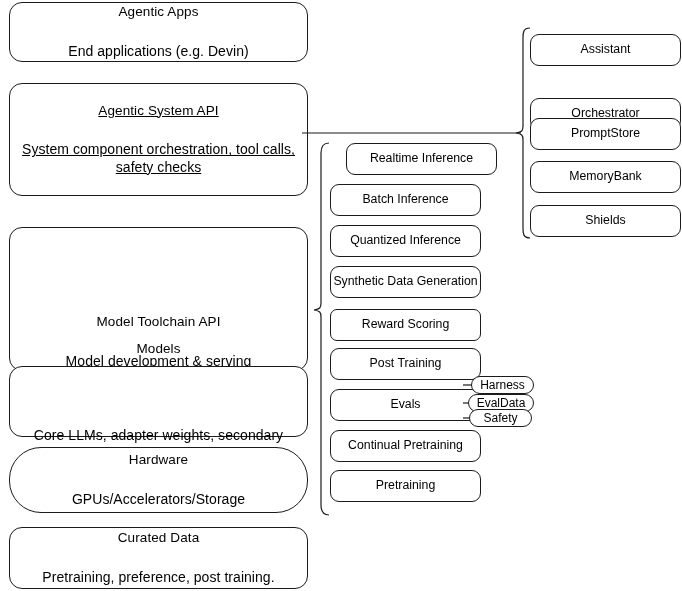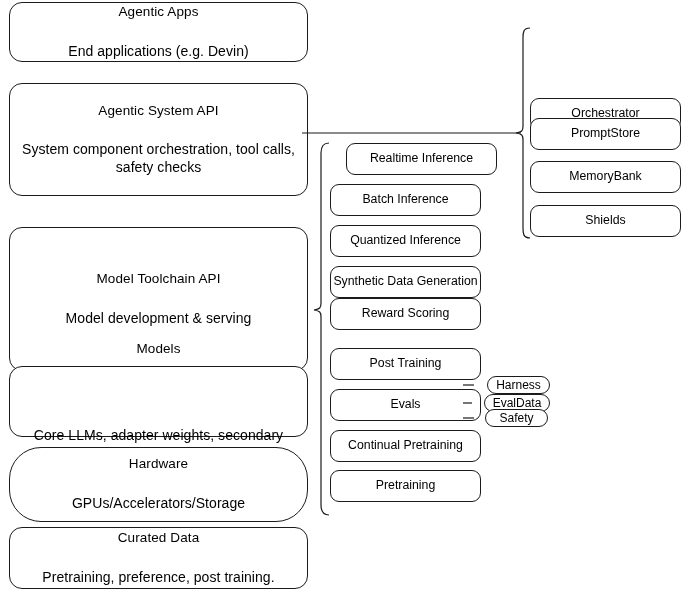--- a/index.html
+++ b/index.html
@@ -74,21 +74,20 @@
     box-sizing: border-box;
     border: 1.2px solid #1b1b1b;
     background: #ffffff;
     border-radius: 999px;
     display: flex;
     align-items: center;
     justify-content: center;
     font-size: 12px;
     height: 18px;
     z-index: 5;
-    margin-left: 16px;
   }
 
   
   #connectors {
     position: absolute;
     left: 0;
     top: 0;
     width: 682px;
     height: 591px;
     pointer-events: none;
@@ -128,36 +127,36 @@
     <line x1="463" y1="385" x2="474" y2="385"></line>
     <line x1="463" y1="403" x2="472" y2="403"></line>
     <line x1="463" y1="418" x2="474" y2="418"></line>
   </svg>
 
   <div class="box layer" style="top:2px;  height:60px;">
     <div class="title">Agentic Apps</div>
     <div class="subtitle">End applications (e.g. Devin)</div>
   </div>
 
-  <div class="box layer" style="top:83px; height:113px;">
+  <div class="box layer" style="top:83px; height:113px;text-decoration:underline;">
     <div class="title">Agentic System API</div>
     <div class="subtitle">System component orchestration, tool calls, safety checks</div>
   </div>
 
-  <div class="box layer" style="top:227px; height:144px;">
+  <div class="box layer" style="top:227px; height:144px;justify-content:flex-end;">
     <div class="title">Model Toolchain API</div>
     <div class="subtitle">Model development &amp; serving</div>
   </div>
 
   <div class="box layer" style="top:366px; height:71px;gap:48px;">
     <div class="title">Models</div>
     <div class="subtitle">Core LLMs, adapter weights, secondary models</div>
   </div>
 
-  <div class="box layer" style="top:447px; height:75px;border-radius:32px;">
+  <div class="box layer" style="top:447px; height:66px;border-radius:32px;">
     <div class="title">Hardware</div>
     <div class="subtitle">GPUs/Accelerators/Storage</div>
   </div>
 
   <div class="box layer" style="top:527px; height:62px;">
     <div class="title">Curated Data</div>
     <div class="subtitle">Pretraining, preference, post training.</div>
   </div>
 
   <div class="box chip" style="top:143px;margin-left:16px;">
@@ -165,21 +164,21 @@
   </div>
   <div class="box chip" style="top:184px;">
     <span>Batch Inference</span>
   </div>
   <div class="box chip" style="top:225px;">
     <span>Quantized Inference</span>
   </div>
   <div class="box chip" style="top:266px;">
     <span>Synthetic Data Generation</span>
   </div>
-  <div class="box chip" style="top:298px;">
+  <div class="box chip" style="top:309px;border-radius:7px;">
     <span>Reward Scoring</span>
   </div>
   <div class="box chip" style="top:348px;">
     <span>Post Training</span>
   </div>
   <div class="box chip" style="top:389px;">
     <span>Evals</span>
   </div>
   <div class="box chip" style="top:430px;">
     <span>Continual Pretraining</span>
@@ -191,20 +190,23 @@
   <div class="pill" style="left:471px; top:376px; width:63px;">
     <span>Harness</span>
   </div>
   <div class="pill" style="left:468px; top:394px; width:66px;">
     <span>EvalData</span>
   </div>
   <div class="pill" style="left:469px; top:409px; width:63px;">
     <span>Safety</span>
   </div>
 
+  <div class="box rchip" style="top:34px;">
+    <span>Assistant</span>
+  </div>
   <div class="box rchip" style="top:74px;margin-top:24px;">
     <span>Orchestrator</span>
   </div>
   <div class="box rchip" style="top:118px;">
     <span>PromptStore</span>
   </div>
   <div class="box rchip" style="top:161px;">
     <span>MemoryBank</span>
   </div>
   <div class="box rchip" style="top:205px;">

